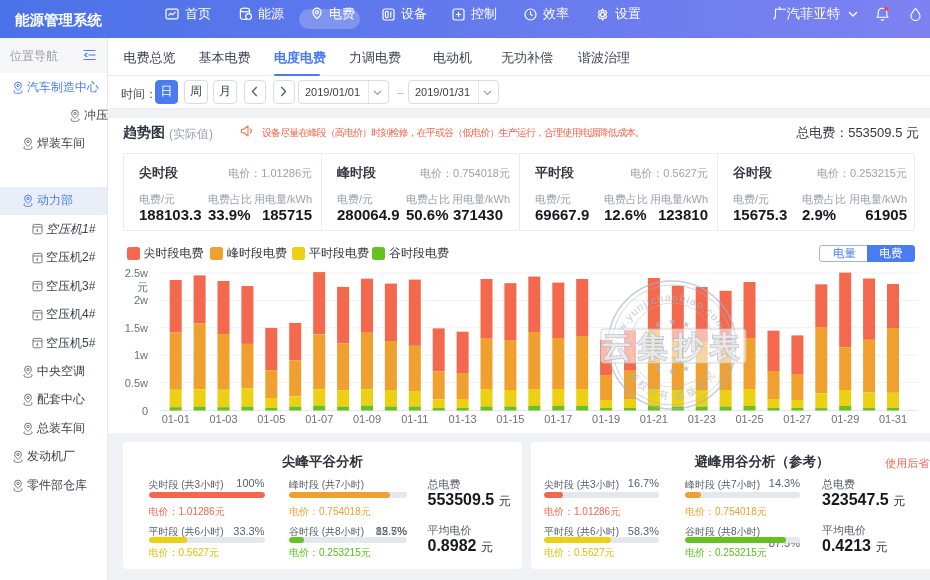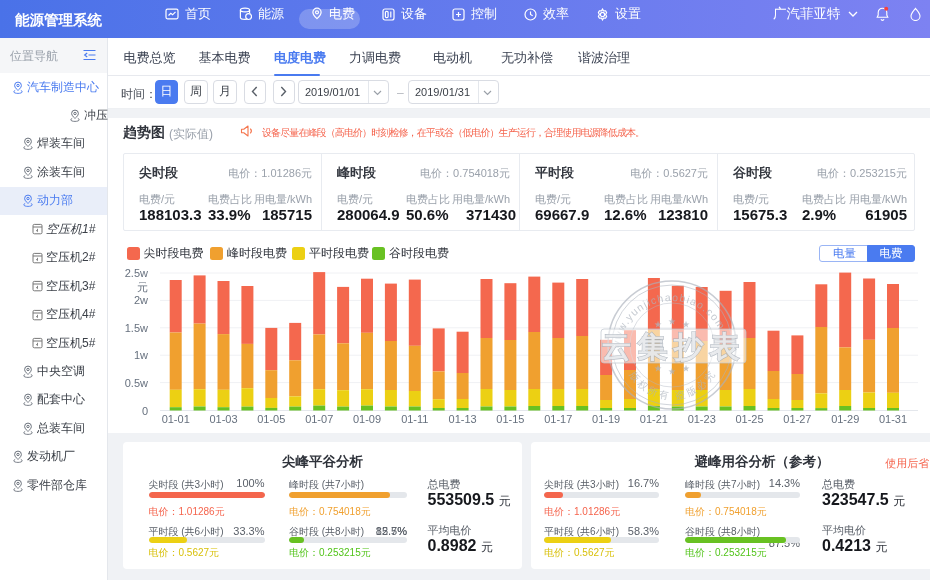--- a/index.html
+++ b/index.html
@@ -100,25 +100,20 @@
 <div class="trow" style="top:63.5px;padding-left:22px;margin-left:47px;"><svg width="12" height="13" viewBox="0 0 12 13" fill="none" stroke="#6b727c" stroke-width="1">
         <path d="M6 1.1a3.4 3.4 0 0 1 3.4 3.4C9.4 6.8 6 9.4 6 9.4S2.6 6.8 2.6 4.5A3.4 3.4 0 0 1 6 1.1z"></path>
         <circle cx="6" cy="4.5" r="1.2"></circle>
         <path d="M3.2 9.3c-.9.4-1.4 1-1.4 1.5 0 1 1.9 1.6 4.2 1.6s4.2-.7 4.2-1.6c0-.5-.5-1.1-1.4-1.5" stroke-width="0.9"></path>
       </svg>冲压车间</div>
 <div class="trow" style="top:91.9px;padding-left:22px;"><svg width="12" height="13" viewBox="0 0 12 13" fill="none" stroke="#6b727c" stroke-width="1">
         <path d="M6 1.1a3.4 3.4 0 0 1 3.4 3.4C9.4 6.8 6 9.4 6 9.4S2.6 6.8 2.6 4.5A3.4 3.4 0 0 1 6 1.1z"></path>
         <circle cx="6" cy="4.5" r="1.2"></circle>
         <path d="M3.2 9.3c-.9.4-1.4 1-1.4 1.5 0 1 1.9 1.6 4.2 1.6s4.2-.7 4.2-1.6c0-.5-.5-1.1-1.4-1.5" stroke-width="0.9"></path>
       </svg>焊装车间</div>
-<div class="trow" style="top:120.3px;padding-left:22px;"><svg width="12" height="13" viewBox="0 0 12 13" fill="none" stroke="#6b727c" stroke-width="1">
-        <path d="M6 1.1a3.4 3.4 0 0 1 3.4 3.4C9.4 6.8 6 9.4 6 9.4S2.6 6.8 2.6 4.5A3.4 3.4 0 0 1 6 1.1z"></path>
-        <circle cx="6" cy="4.5" r="1.2"></circle>
-        <path d="M3.2 9.3c-.9.4-1.4 1-1.4 1.5 0 1 1.9 1.6 4.2 1.6s4.2-.7 4.2-1.6c0-.5-.5-1.1-1.4-1.5" stroke-width="0.9"></path>
-      </svg>涂装车间</div>
 <div class="trow blue sel" style="top:148.8px;padding-left:22px;"><svg width="12" height="13" viewBox="0 0 12 13" fill="none" stroke="#4a7bf0" stroke-width="1">
         <path d="M6 1.1a3.4 3.4 0 0 1 3.4 3.4C9.4 6.8 6 9.4 6 9.4S2.6 6.8 2.6 4.5A3.4 3.4 0 0 1 6 1.1z"></path>
         <circle cx="6" cy="4.5" r="1.2"></circle>
         <path d="M3.2 9.3c-.9.4-1.4 1-1.4 1.5 0 1 1.9 1.6 4.2 1.6s4.2-.7 4.2-1.6c0-.5-.5-1.1-1.4-1.5" stroke-width="0.9"></path>
       </svg>动力部</div>
 <div class="trow" style="top:177.2px;padding-left:32px;font-style:italic;"><svg width="11" height="12" viewBox="0 0 11 12" fill="none" stroke="#777" stroke-width="1">
         <rect x="1" y="1.4" width="9" height="9.4" rx="1.3"></rect>
         <path d="M1 4h9"></path>
         <path d="M5.5 8.6V5.8M5.5 8.6l-1.5-1.4" stroke-width="0.9"></path>
       </svg>空压机1#</div>
@@ -220,40 +215,41 @@
 .tg{position:absolute;top:127px;height:17px;line-height:15px;text-align:center;font-size:11.5px;border:1px solid #4a7bf0;}
 </style>
 <div id="trend">
  <div class="h1">趋势图</div>
     <div class="h2">(实际值)</div>
  <svg style="position:absolute;left:132px;top:5.5px;" width="14" height="14" viewBox="0 0 14 14" fill="none" stroke="#f5754d" stroke-width="1.1">
       <path d="M1.5 5.2h2.3L8 2v10L3.8 8.8H1.5z" stroke-linejoin="round"></path>
       <path d="M10.3 4.7a3.3 3.3 0 0 1 0 4.6"></path>
     </svg>
  <div class="notice">设备尽量在峰段（高电价）时刻检修，在平或谷（低电价）生产运行，合理使用电源降低成本。</div>
+ <div class="total">总电费：553509.5 元</div>
  <div id="pbox">
   <div class="pan" style="left:0;">
    <div class="tt">尖时段</div>
         <div class="pr">电价：1.01286元</div>
    <div class="lb" style="left:15px;">电费/元</div>
         <div class="lb" style="left:84px;">电费占比</div>
         <div class="lb" style="right:9px;">用电量/kWh</div>
    <div class="vl" style="left:15px;">188103.3</div>
         <div class="vl" style="left:84px;">33.9%</div>
         <div class="vl" style="right:9px;">185715</div>
   </div>
   <div class="pan" style="left:198px;">
    <div class="tt">峰时段</div>
         <div class="pr">电价：0.754018元</div>
    <div class="lb" style="left:15px;">电费/元</div>
         <div class="lb" style="left:84px;">电费占比</div>
         <div class="lb" style="right:9px;">用电量/kWh</div>
    <div class="vl" style="left:15px;">280064.9</div>
         <div class="vl" style="left:84px;">50.6%</div>
-        <div class="vl" style="right:3px;">371430</div>
+        <div class="vl" style="right:16px;">371430</div>
   </div>
   <div class="pan" style="left:396px;">
    <div class="tt">平时段</div>
         <div class="pr">电价：0.5627元</div>
    <div class="lb" style="left:15px;">电费/元</div>
         <div class="lb" style="left:84px;">电费占比</div>
         <div class="lb" style="right:9px;">用电量/kWh</div>
    <div class="vl" style="left:15px;">69667.9</div>
         <div class="vl" style="left:84px;">12.6%</div>
         <div class="vl" style="right:9px;">123810</div>

